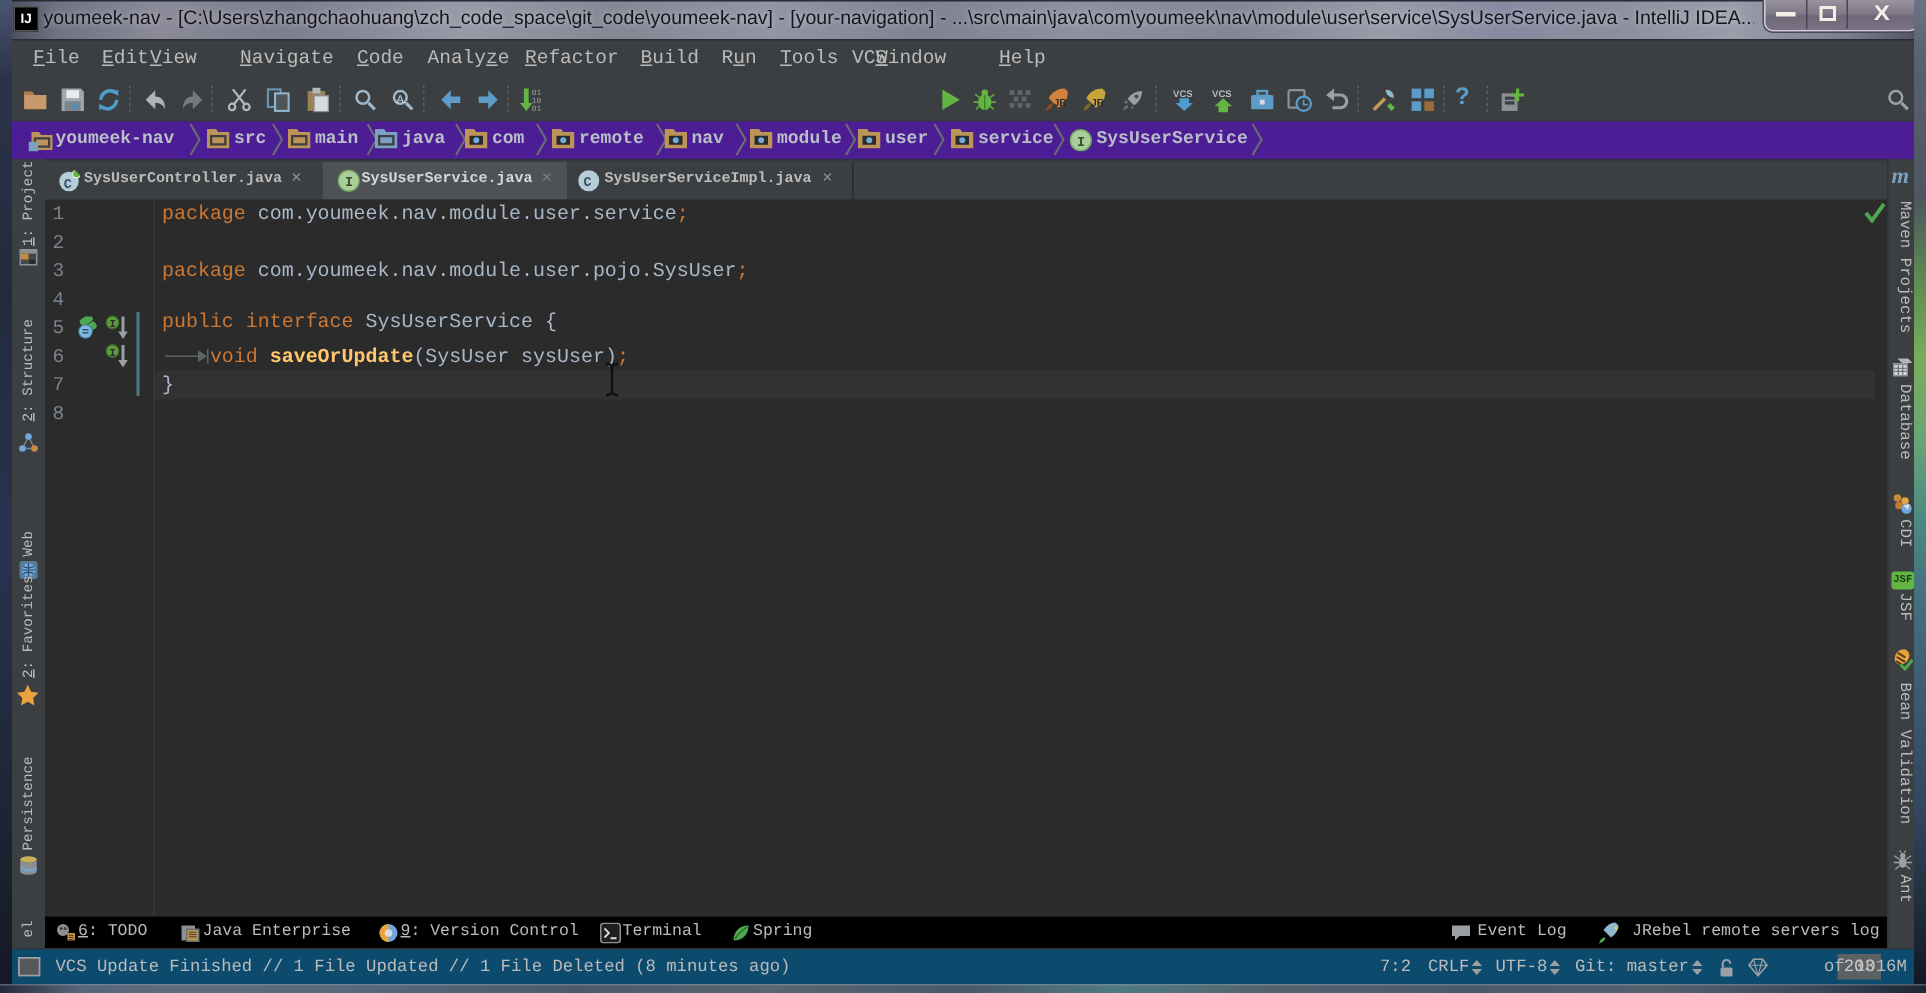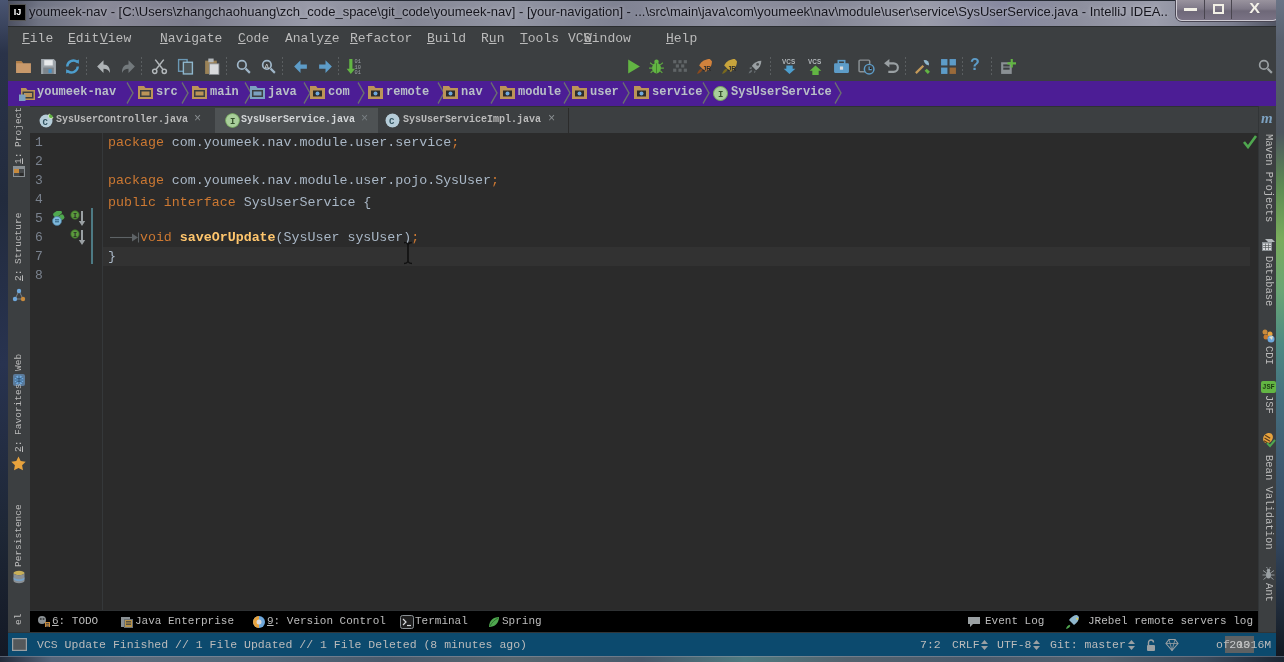--- a/index.html
+++ b/index.html
@@ -436,21 +436,21 @@
         <path fill="#9aa0a3" d="M11 1h2v10h2.2L12 16l-3.2-5H11z"></path>
       </svg>
     <svg style="position:absolute;left:40px;top:96px" width="16" height="17" viewBox="0 0 16 17">
         <circle cx="5" cy="5" r="4.2" fill="#5b9a3d" stroke="#3a6b26" stroke-width="0.8"></circle>
         <text x="3" y="8" font-size="7" font-weight="bold" fill="#2b2b2b" font-family="Liberation Mono">I</text>
         <path fill="#9aa0a3" d="M11 1h2v10h2.2L12 16l-3.2-5H11z"></path>
       </svg>
     <div style="position:absolute;left:61px;top:75px;width:2px;height:56px;background:#4d7a84;"></div>
     <div class="cl" style="top:0"><span class="kw">package</span> com.youmeek.nav.module.user.service<span class="sc">;</span></div>
     <div class="cl" style="top:38px"><span class="kw">package</span> com.youmeek.nav.module.user.pojo.SysUser<span class="sc">;</span></div>
-    <div class="cl" style="top:60px"><span class="kw">public interface</span> SysUserService {</div>
+    <div class="cl" style="top:72px"><span class="kw">public interface</span> SysUserService {</div>
     <div class="cl" style="top:95px">    <span class="kw">void</span> <span class="fn">saveOrUpdate</span>(SysUser sysUser)<span class="sc">;</span></div>
     <div class="cl" style="top:114px">}</div>
     <svg style="position:absolute;left:79px;top:95px" width="31" height="19" viewBox="0 0 31 19">
         <path stroke="#5e6366" stroke-width="1.1" fill="none" d="M1 9.5h24"></path>
         <path fill="#5e6366" d="M23 5.5l6 4-6 4z"></path>
         <path stroke="#5e6366" stroke-width="1.1" d="M29.5 4.5v10"></path>
       </svg>
     <svg style="position:absolute;left:1212px;top:2px" width="16" height="14" viewBox="0 0 16 14">
         <path fill="none" stroke="#4fa74f" stroke-width="2.6" d="M2 7l4 5L14 1"></path>
       </svg>

